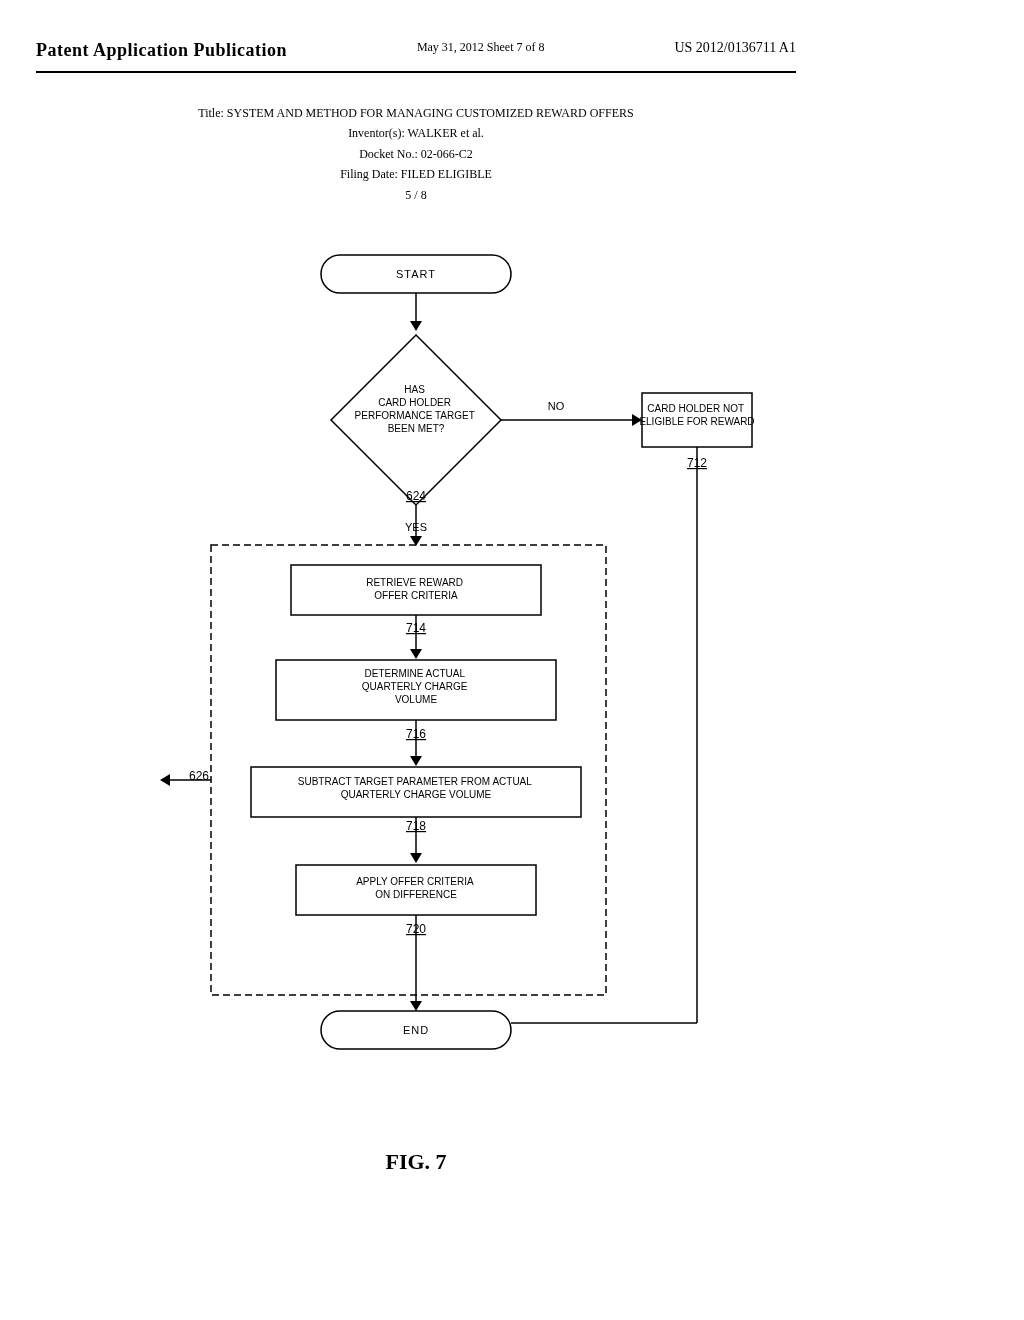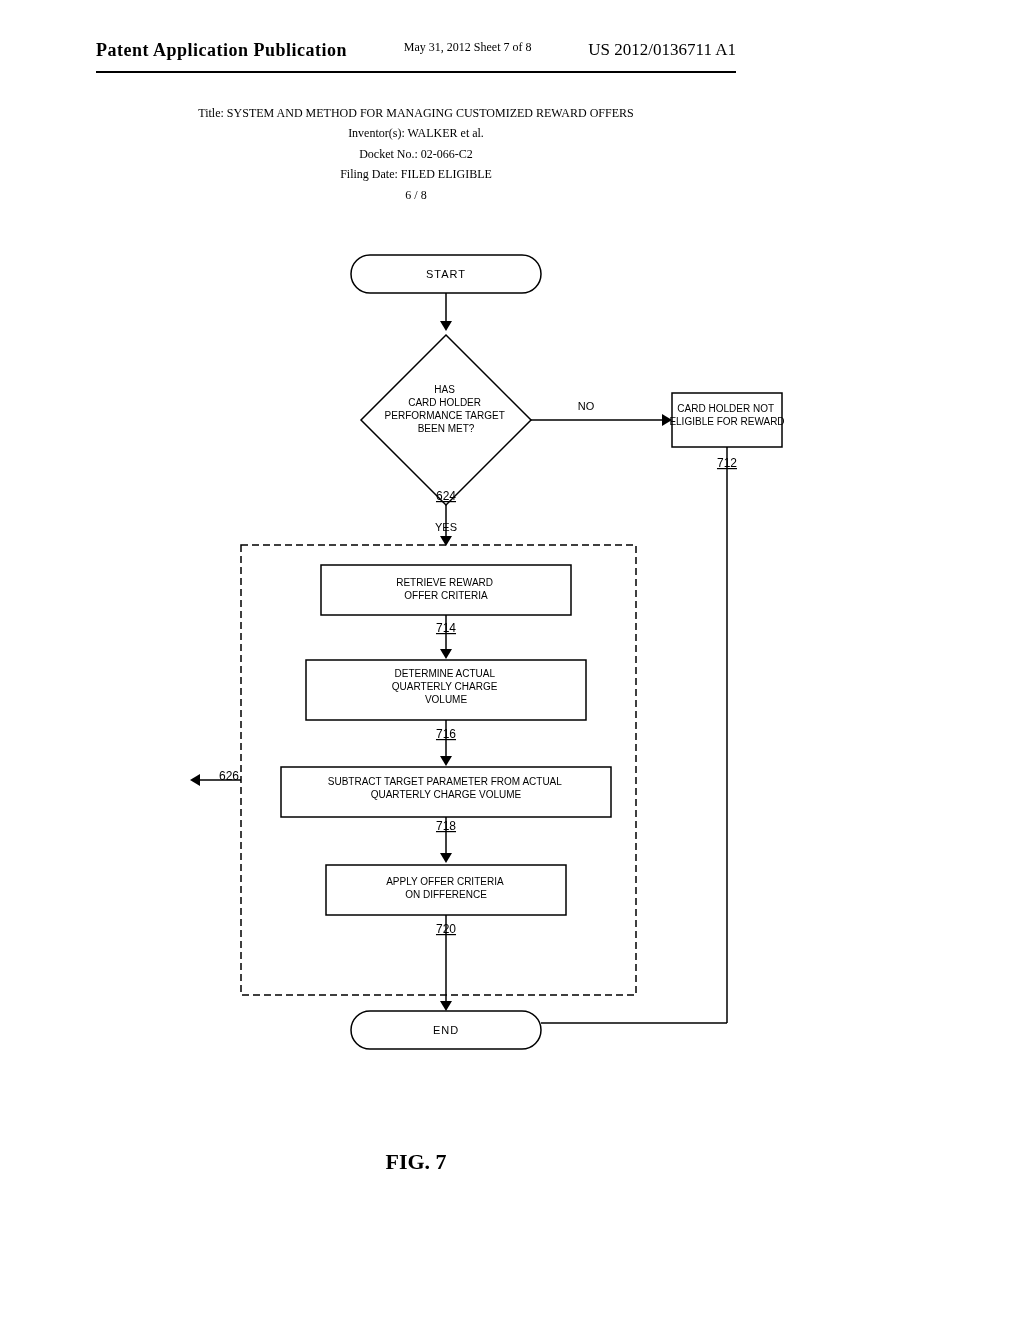--- a/index.html
+++ b/index.html
@@ -9,21 +9,21 @@
       width: 1024px;
       min-height: 1320px;
       position: relative;
       overflow-x: hidden;
     }
 
     .page {
       width: 832px;
       min-height: 1320px;
       background: #fff;
-      padding: 40px 96px;
+      padding: 40px 36px;
       position: relative;
     }
 
     
     .header {
       display: flex;
       justify-content: space-between;
       align-items: flex-start;
       border-bottom: 2px solid #000;
       padding-bottom: 10px;
@@ -32,21 +32,21 @@
     .header-title {
       font-weight: bold;
       font-size: 18px;
       letter-spacing: 0.5px;
     }
     .header-date {
       font-size: 12px;
       text-align: right;
     }
     .header-patent {
-      font-size: 17px;
+      font-size: 14px;
     }
 
     
     .meta-info {
       text-align: center;
       font-size: 12px;
       line-height: 1.7;
       margin-bottom: 40px;
     }
 
@@ -73,21 +73,21 @@
     <div class="header-title">Patent Application Publication</div>
     <div class="header-date">May 31, 2012   Sheet 7 of 8</div>
     <div class="header-patent">US 2012/0136711 A1</div>
   </div>
 
   <div class="meta-info">
     <div>Title: SYSTEM AND METHOD FOR MANAGING CUSTOMIZED REWARD OFFERS</div>
     <div>Inventor(s): WALKER et al.</div>
     <div>Docket No.: 02-066-C2</div>
     <div>Filing Date: FILED ELIGIBLE</div>
-    <div>6 / 8</div>
+    <div>5 / 8</div>
   </div>
 
   <svg class="flowchart-svg" width="700" height="820" viewBox="0 0 700 820">
 
     <rect x="255" y="10" width="190" height="38" rx="19" ry="19" fill="white" stroke="black" stroke-width="1.5"></rect>
     <text x="350" y="33" text-anchor="middle" font-size="11" font-family="Arial, sans-serif" letter-spacing="1">START</text>
 
     <line x1="350" y1="48" x2="350" y2="80" stroke="black" stroke-width="1.5"></line>
     <polygon points="344,76 356,76 350,86" fill="black"></polygon>
 

